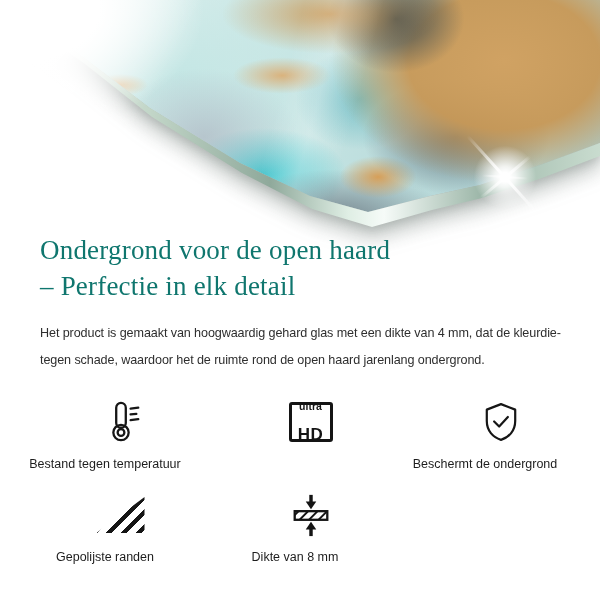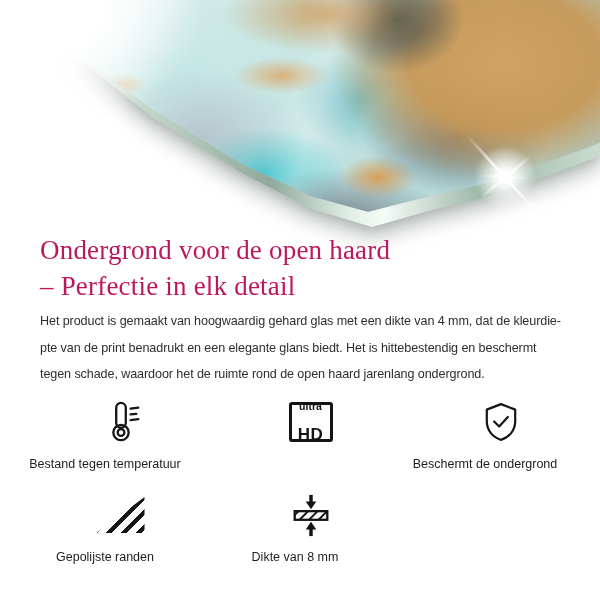--- a/index.html
+++ b/index.html
@@ -55,25 +55,25 @@
   .sparkle .r1 { width:112px; height:3px; margin:-1.5px 0 0 -56px; transform:rotate(48deg);
     background:linear-gradient(90deg, rgba(255,255,255,0), rgba(255,255,255,0.95) 44% 56%, rgba(255,255,255,0)); }
   .sparkle .r2 { width:66px; height:2.5px; margin:-1.25px 0 0 -33px; transform:rotate(-40deg);
     background:linear-gradient(90deg, rgba(255,255,255,0), rgba(255,255,255,0.9) 44% 56%, rgba(255,255,255,0)); }
   .sparkle .r3 { width:46px; height:2px; margin:-1px 0 0 -23px; transform:rotate(4deg);
     background:linear-gradient(90deg, rgba(255,255,255,0), rgba(255,255,255,0.85) 44% 56%, rgba(255,255,255,0)); }
 
   
   .content { position:absolute; left:40px; top:232px; width:530px; }
   .headline {
-    font-family:"Liberation Serif", serif; font-weight:400; color:#be185d;
+    font-family:"Liberation Serif", serif; font-weight:400; color:#0f766e;
     font-size:27px; line-height:36px; letter-spacing:0.2px;
   }
   .headline span { display:block; }
-  .bodycopy { margin-top:4px; color:#2e2e2e; font-size:12.6px; line-height:26.5px; letter-spacing:-0.1px; }
+  .bodycopy { margin-top:16px; color:#2e2e2e; font-size:12.6px; line-height:26.5px; letter-spacing:-0.1px; }
   .bodycopy span { display:block; white-space:nowrap; }
 
   
   .features {
     position:absolute; left:10px; top:398px; width:570px;
     display:grid; grid-template-columns:repeat(3,190px); row-gap:20px;
   }
   .feature { display:flex; flex-direction:column; align-items:center; }
   .feature .icon-box { height:48px; display:flex; align-items:center; justify-content:center;padding-left:31px; }
   .feature .flabel { margin-top:11px; font-size:12.5px; color:#1d1d1d; white-space:nowrap; }
@@ -110,21 +110,20 @@
     </div>
   </div>
 
   <div class="content">
     <h1 class="headline">
       <span>Ondergrond voor de open haard</span>
       <span>– Perfectie in elk detail</span>
     </h1>
     <p class="bodycopy">
       <span>Het product is gemaakt van hoogwaardig gehard glas met een dikte van 4 mm, dat de kleurdie-</span>
-      <span>pte van de print benadrukt en een elegante glans biedt. Het is hittebestendig en beschermt</span>
       <span>tegen schade, waardoor het de ruimte rond de open haard jarenlang ondergrond.</span>
     </p>
   </div>
 
   <div class="features">
 
     <div class="feature">
       <div class="icon-box">
         <svg width="46" height="46" viewBox="0 0 48 48" fill="none" stroke="#161616" stroke-width="2.4" stroke-linecap="round">
           <rect x="19" y="4" width="10" height="26" rx="5"></rect>

